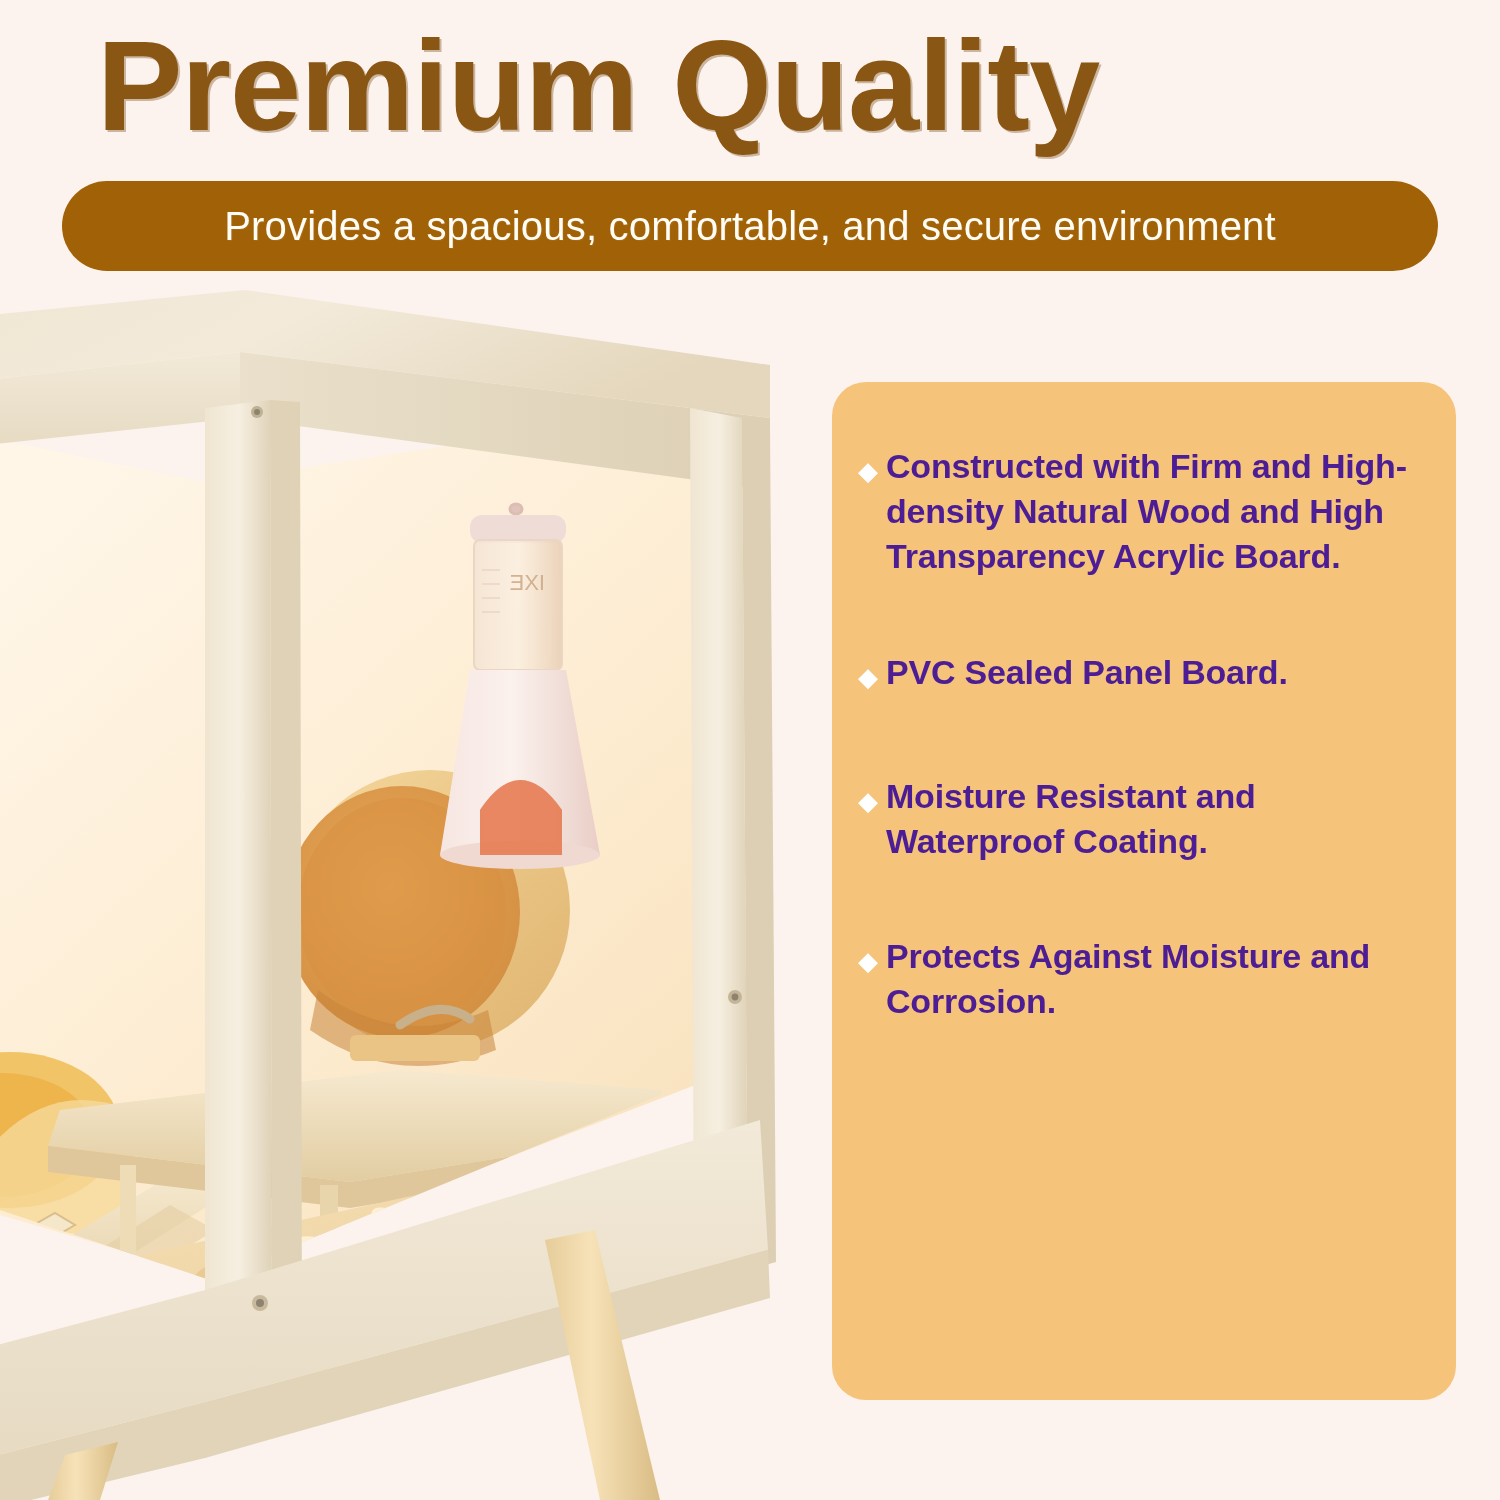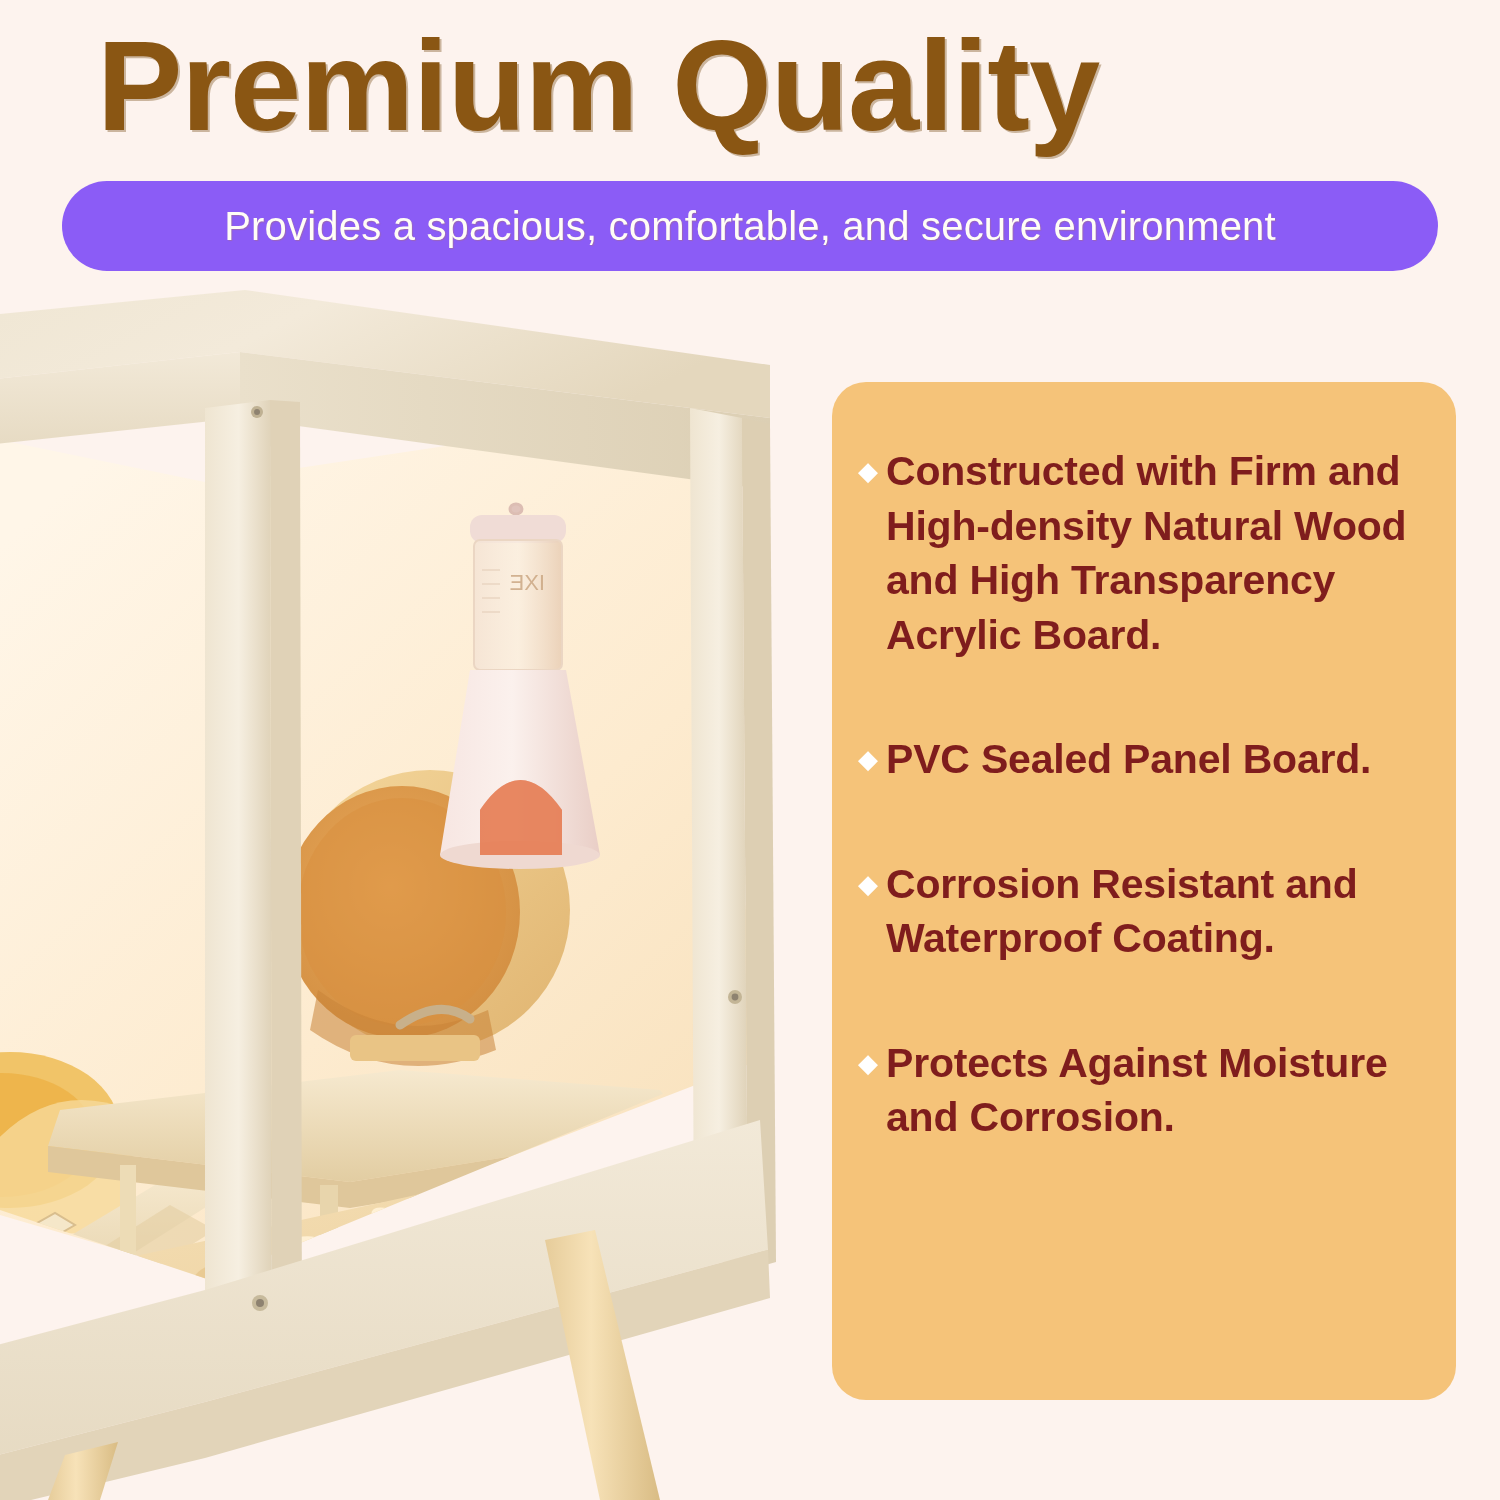--- a/index.html
+++ b/index.html
@@ -32,21 +32,21 @@
     text-shadow: 2px 2px 0 rgba(110,66,10,.35);
     white-space: nowrap;
   }
 
   #subtitle-banner {
     position: absolute;
     left: 62px;
     top: 181px;
     width: 1376px;
     height: 90px;
-    background: #8b5cf6;
+    background: #a16207;
     border-radius: 46px;
     display: flex;
     align-items: center;
     justify-content: center;
   }
   #subtitle-text {
     font-size: 40px;
     font-weight: normal;
     color: #FFFDF6;
     letter-spacing: .2px;
@@ -75,24 +75,24 @@
     flex: 0 0 auto;
     width: 30px;
     font-size: 26px;
     line-height: 54px;
     color: #FFFFFF;
     text-align: left;
     padding-left: 2px;
   }
   .feature-text {
     flex: 1 1 auto;
-    font-size: 41px;
+    font-size: 34px;
     font-weight: bold;
     line-height: 1.33;
-    color: #7f1d1d;
+    color: #4c1d95;
     letter-spacing: -.2px;
   }
 
   
   #product-photo {
     position: absolute;
     left: 0;
     top: 290px;
     width: 800px;
     height: 1210px;
@@ -286,21 +286,21 @@
     <span class="feature-text">Constructed with Firm and High-density Natural Wood and High Transparency Acrylic Board.</span>
   </div>
 
   <div class="feature-item">
     <span class="bullet-diamond">◆</span>
     <span class="feature-text">PVC Sealed Panel Board.</span>
   </div>
 
   <div class="feature-item">
     <span class="bullet-diamond">◆</span>
-    <span class="feature-text">Corrosion Resistant and Waterproof Coating.</span>
+    <span class="feature-text">Moisture Resistant and Waterproof Coating.</span>
   </div>
 
   <div class="feature-item">
     <span class="bullet-diamond">◆</span>
     <span class="feature-text">Protects Against Moisture and Corrosion.</span>
   </div>
 
 </div>
 
 </body></html>

